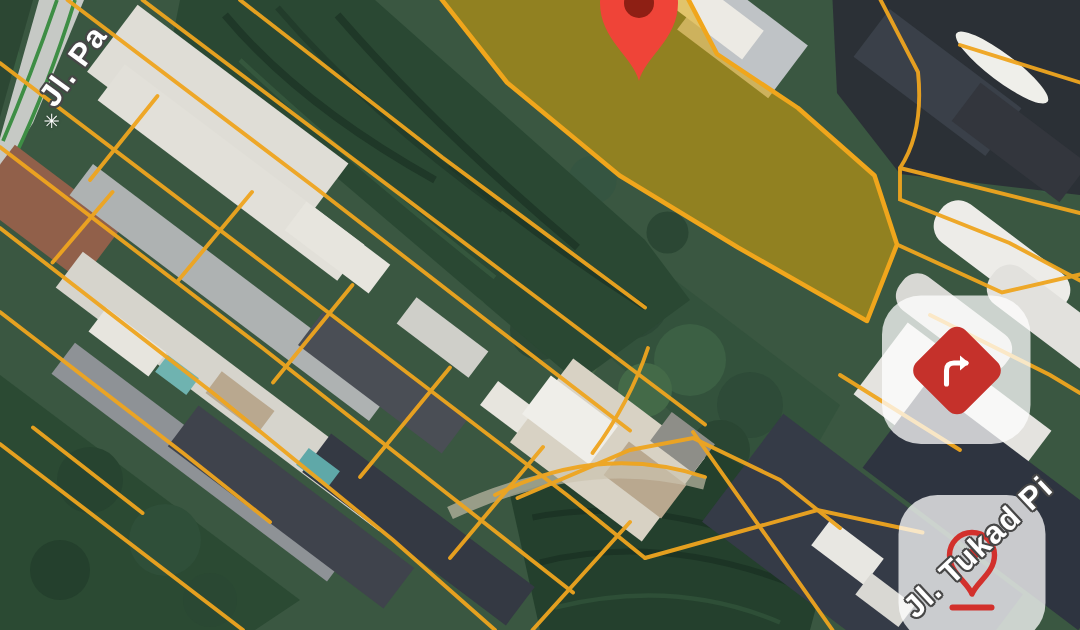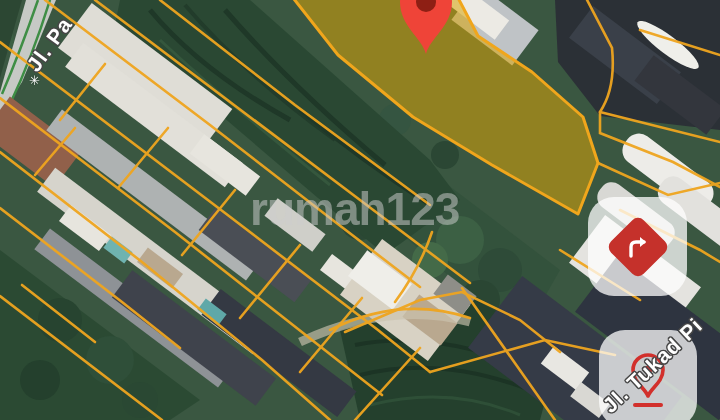--- a/index.html
+++ b/index.html
@@ -173,21 +173,20 @@
       <path d="M395,302 Q420,268 432,232"></path>
     </g>
 
     <g>
       <polygon points="290,-6 456,-6 478,36 532,72 583,117 598,163 578,214 492,165 413,117 338,55" fill="rgba(217,164,8,0.55)" stroke="#f0a61c" stroke-width="3" stroke-linejoin="round"></polygon>
     </g>
   </svg>
 
   <div class="poi-star">✳</div>
 
-  <div class="watermark">rumah123</div>
 
   <div class="street-label label-pa">Jl. Pa</div>
   <div class="street-label label-tukad">Jl. Tukad Pi</div>
 
   <div class="marker">
     <svg width="56" height="84" viewBox="-28 -28 56 84" xmlns="http://www.w3.org/2000/svg">
       <path d="M0,52 C-4,36 -26,24 -26,0 A26,26 0 1 1 26,0 C26,24 4,36 0,52 Z" fill="#ef4438"></path>
       <circle cx="0" cy="0" r="10" fill="#8e1f14"></circle>
     </svg>
   </div>

